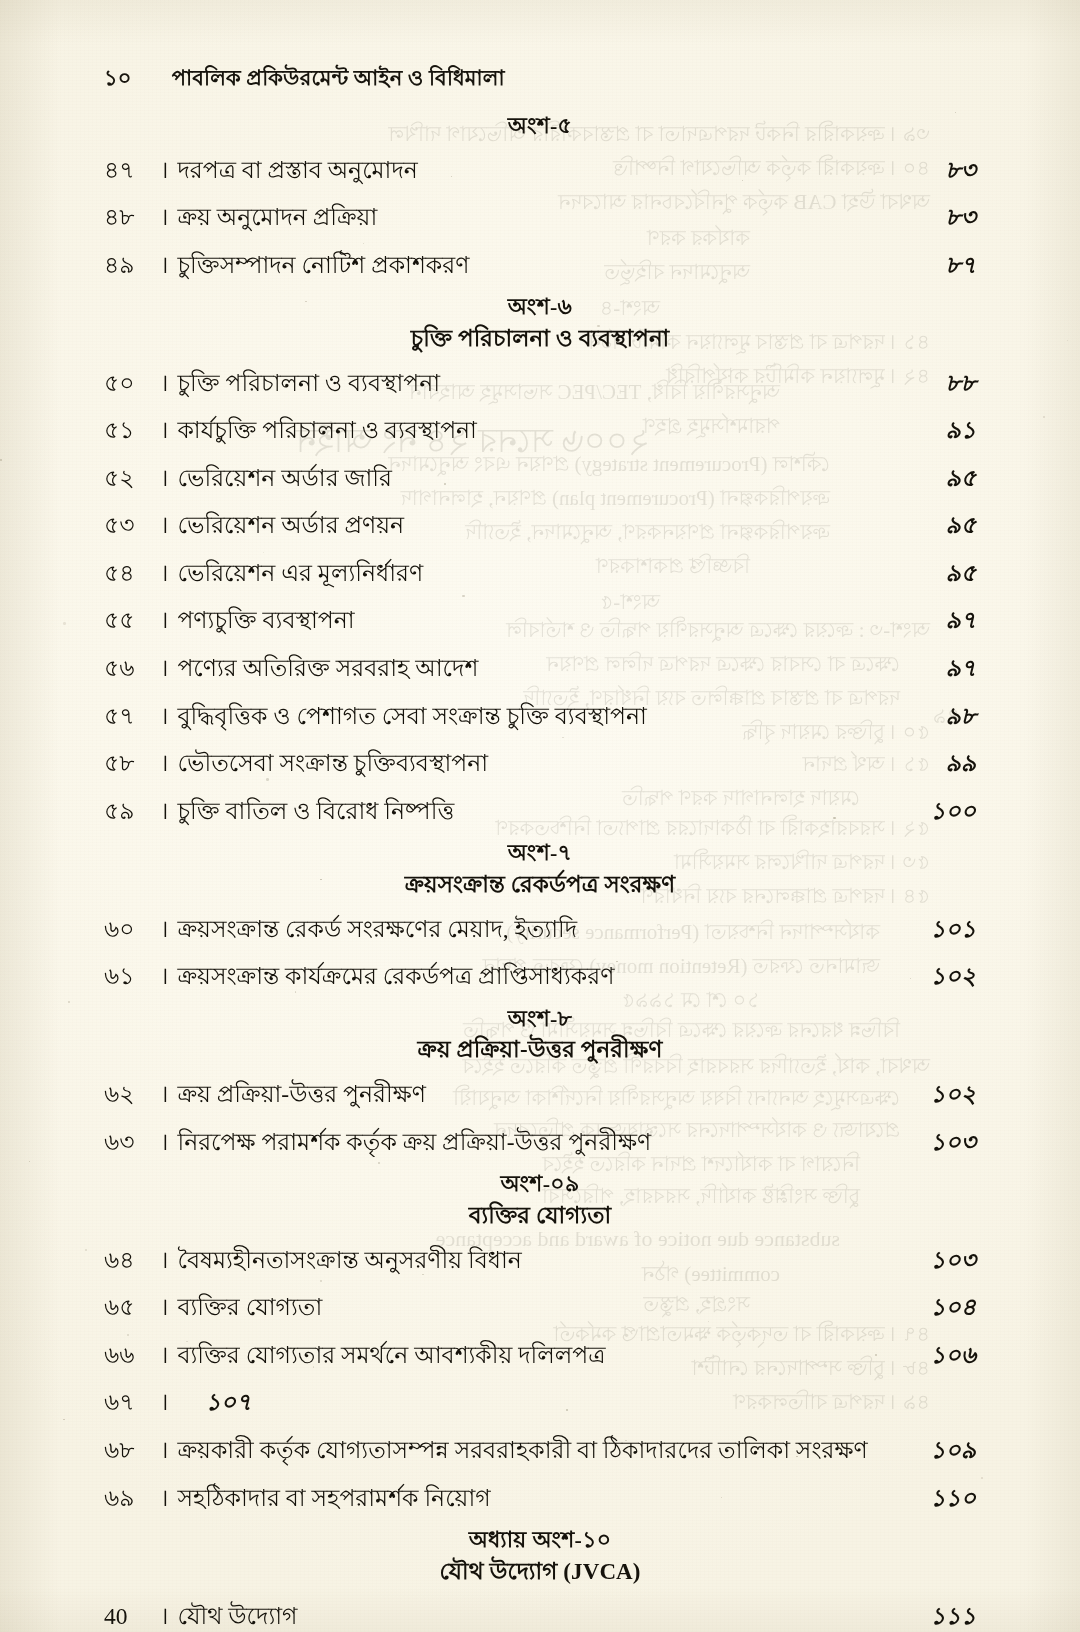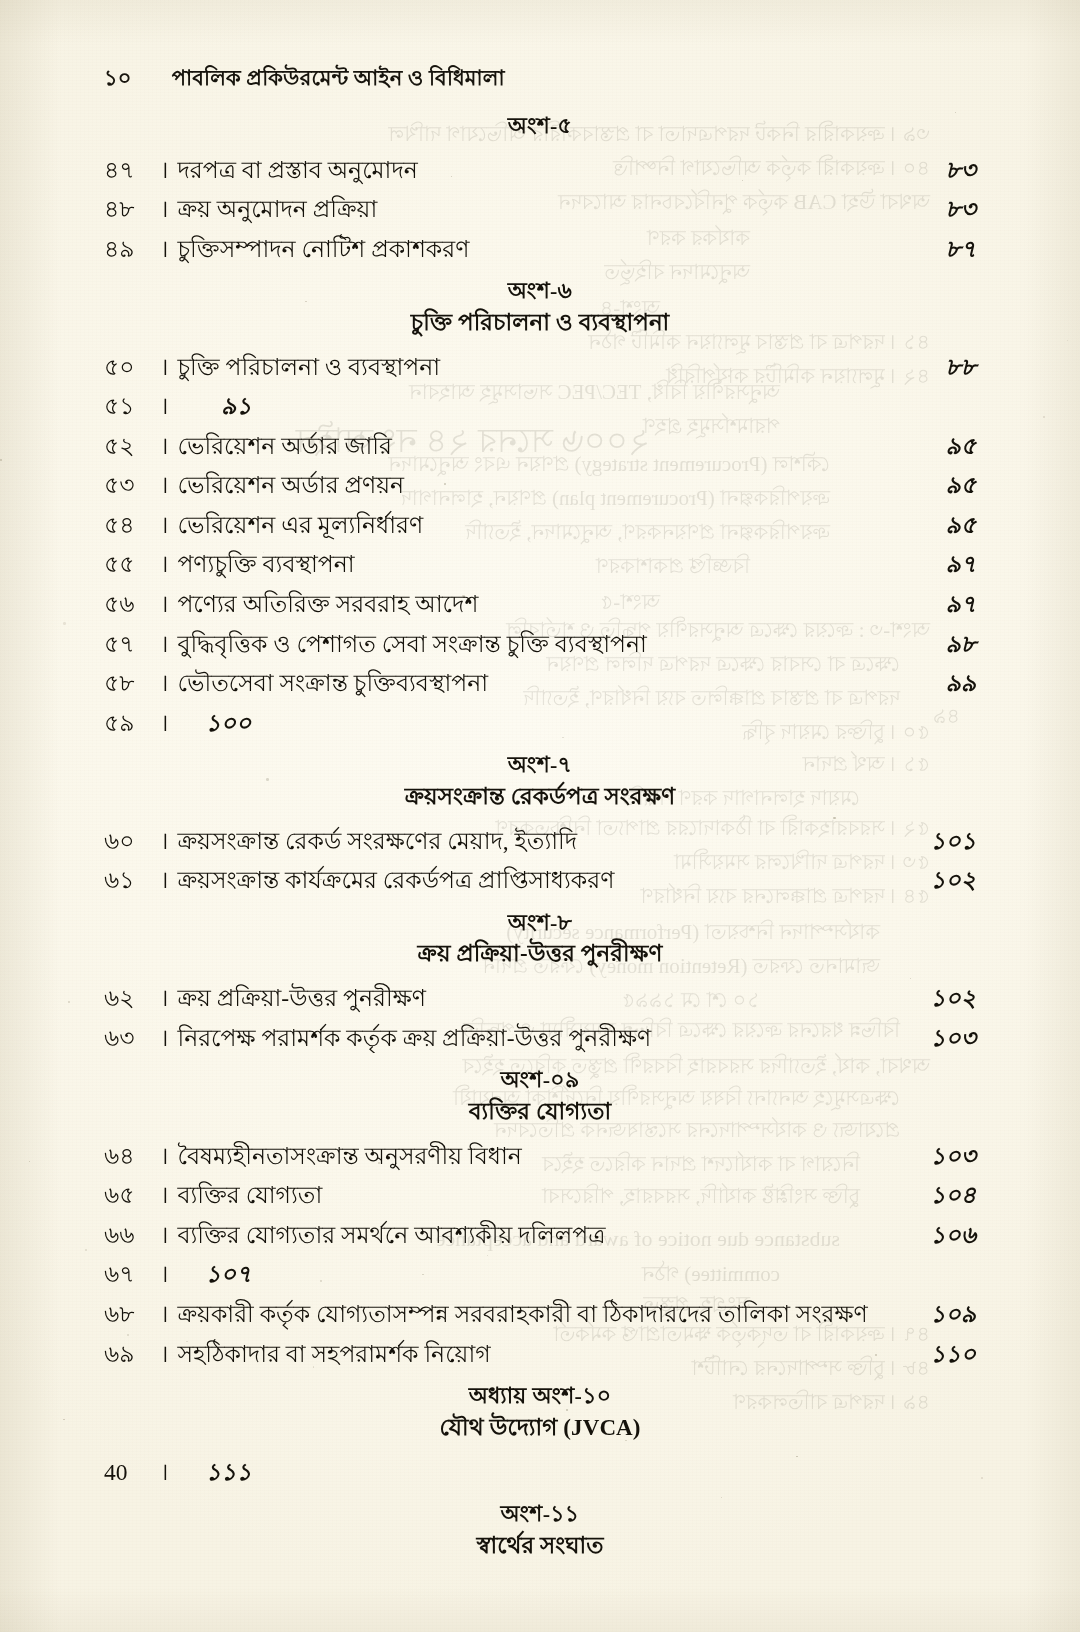--- a/index.html
+++ b/index.html
@@ -107,21 +107,21 @@
     margin-top: 2px;
   }
   .part-head.gap-top { margin-top: 13px; }
 
   .entry {
     display: flex;
     align-items: baseline;
     font-size: 23.5px;
     color: #15120b;
     line-height: 1.30;
-    margin-top: 9px;
+    margin-top: 17px;
     white-space: nowrap;
   }
   .entry .e-no {
     flex: 0 0 auto;
     min-width: 52px;
     text-align: left;
   }
   .entry .e-sep {
     flex: 0 0 auto;
     padding: 0 9px 0 4px;
@@ -236,20 +236,21 @@
         </div>
         <div class="entry first-entry">
           <span class="e-no">৫০</span>
           <span class="e-sep">।</span>
           <span class="e-title">চুক্তি পরিচালনা ও ব্যবস্থাপনা</span>
           <span class="e-page">৮৮</span>
         </div>
         <div class="entry">
           <span class="e-no">৫১</span>
           <span class="e-sep">।</span>
+          <span class="e-title">কার্যচুক্তি পরিচালনা ও ব্যবস্থাপনা</span>
           <span class="e-page">৯১</span>
         </div>
         <div class="entry">
           <span class="e-no">৫২</span>
           <span class="e-sep">।</span>
           <span class="e-title">ভেরিয়েশন অর্ডার জারি</span>
           <span class="e-page">৯৫</span>
         </div>
         <div class="entry">
           <span class="e-no">৫৩</span>
@@ -283,20 +284,21 @@
         </div>
         <div class="entry">
           <span class="e-no">৫৮</span>
           <span class="e-sep">।</span>
           <span class="e-title">ভৌতসেবা সংক্রান্ত চুক্তিব্যবস্থাপনা</span>
           <span class="e-page">৯৯</span>
         </div>
         <div class="entry">
           <span class="e-no">৫৯</span>
           <span class="e-sep">।</span>
+          <span class="e-title">চুক্তি বাতিল ও বিরোধ নিষ্পত্তি</span>
           <span class="e-page">১০০</span>
         </div>
         <div class="part-head gap-top">
           <span class="part-no">অংশ-৭</span>
           <span class="part-title">ক্রয়সংক্রান্ত রেকর্ডপত্র সংরক্ষণ</span>
         </div>
         <div class="entry first-entry">
           <span class="e-no">৬০</span>
           <span class="e-sep">।</span>
           <span class="e-title">ক্রয়সংক্রান্ত রেকর্ড সংরক্ষণের মেয়াদ, ইত্যাদি</span>
@@ -363,20 +365,21 @@
           <span class="e-title">সহঠিকাদার বা সহপরামর্শক নিয়োগ</span>
           <span class="e-page">১১০</span>
         </div>
         <div class="part-head gap-top">
           <span class="part-no">অধ্যায় অংশ-১০</span>
           <span class="part-title">যৌথ উদ্যোগ (JVCA)</span>
         </div>
         <div class="entry first-entry">
           <span class="e-no">40</span>
           <span class="e-sep">।</span>
+          <span class="e-title">যৌথ উদ্যোগ</span>
           <span class="e-page">১১১</span>
         </div>
         <div class="part-head gap-top">
           <span class="part-no">অংশ-১১</span>
           <span class="part-title">স্বার্থের সংঘাত</span>
         </div>
       </div>
 
   </div>
 <div class="speck" style="width: 1.8747px; height: 1.8747px; left: 320.213px; top: 878.513px; opacity: 0.37;"></div>

